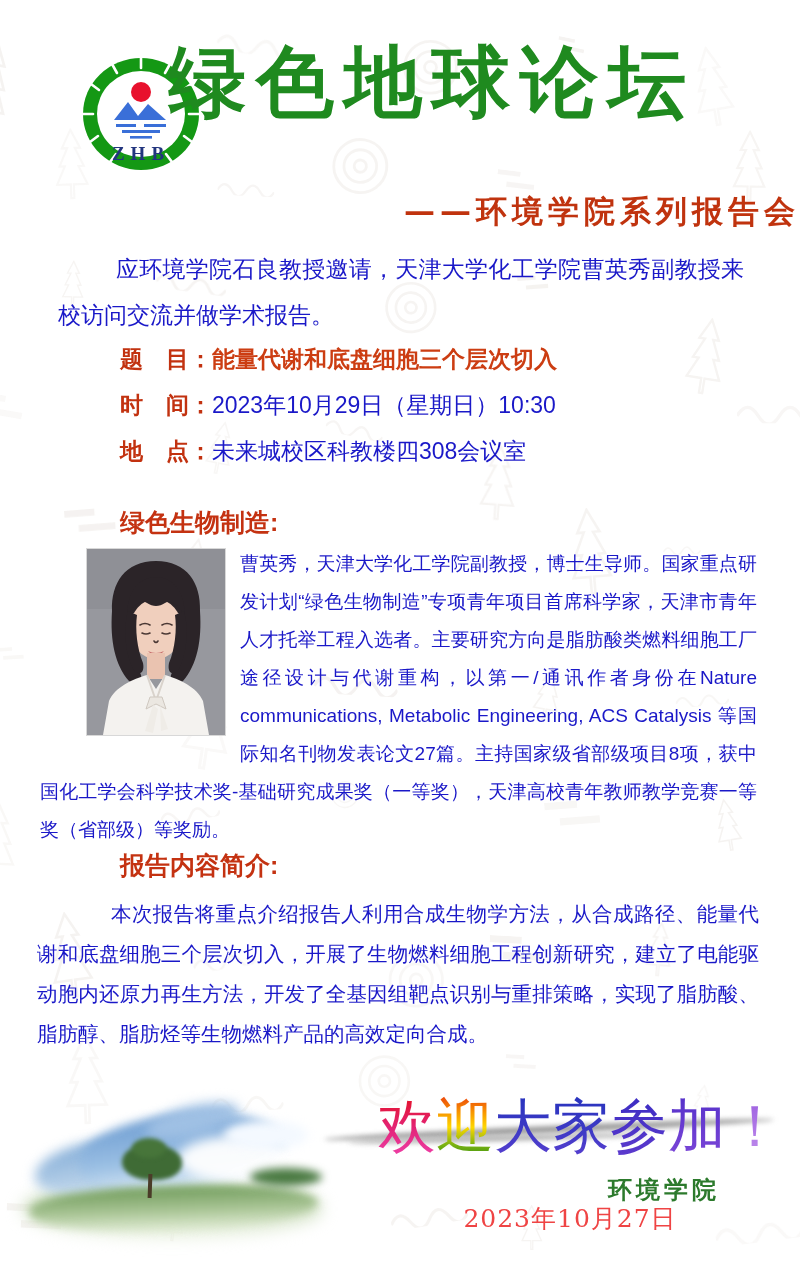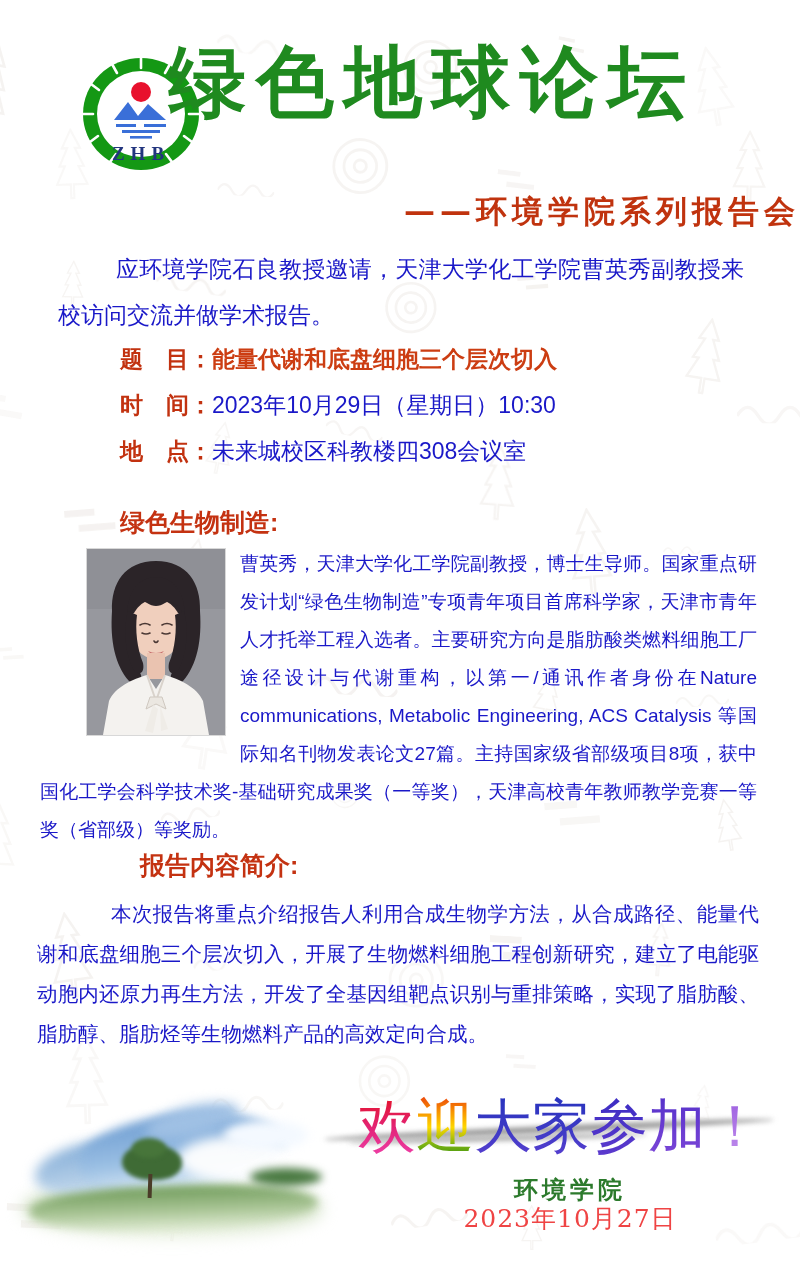--- a/index.html
+++ b/index.html
@@ -24,21 +24,21 @@
     font-size:23px;line-height:46px;color:#1a18c8;text-indent:58px;text-align:justify;}
   
   .info-list{position:absolute;left:120px;top:336px;width:640px;z-index:2;}
   .info-row{line-height:46px;font-size:23px;white-space:nowrap;}
   .info-label{color:#c23210;font-weight:700;}
   .info-topic{color:#cc3d12;font-weight:700;}
   .info-value{color:#1a18c8;}
   
   .sec-heading{position:absolute;margin:0;z-index:2;font-size:25px;font-weight:700;color:#c43211;}
   .speaker-heading{left:120px;top:506px;}
-  .content-heading{left:120px;top:849px;margin-left:20px;}
+  .content-heading{left:120px;top:849px;}
   
   .speaker-block{position:absolute;left:25px;top:545px;width:717px;z-index:2;margin-left:15px;}
   .speaker-photo{float:left;width:138px;height:186px;margin:4px 15px 6px 47px;
     box-shadow:0 0 0 1px #d8d8d8;}
   .speaker-photo svg{display:block;width:138px;height:186px;}
   .bio{margin:0;font-size:19px;line-height:38px;color:#1a18c8;text-align:justify;}
   
   .content-body{position:absolute;left:25px;top:882px;width:722px;margin:12px;z-index:2;
     font-size:20.5px;line-height:40px;color:#1a18c8;text-indent:74px;text-align:justify;}
   
@@ -61,41 +61,41 @@
   .treeline{left:222px;top:60px;width:72px;height:18px;border-radius:50%;
     background:#4a7a42;filter:blur(4px);}
   .tree-crown{left:94px;top:36px;width:60px;height:36px;border-radius:55% 60% 50% 55%;
     background:#3f6b35;filter:blur(2px);}
   .tree-crown-2{left:104px;top:30px;width:34px;height:20px;border-radius:50%;
     background:#47753a;filter:blur(2px);}
   .tree-trunk{left:120px;top:66px;width:4px;height:24px;background:#4a3c28;filter:blur(.5px);transform:rotate(2deg);}
   
   .welcome{position:absolute;left:338px;top:1086px;width:446px;height:80px;z-index:2;
     font-family:"DejaVu Serif","Liberation Serif",serif;font-size:58px;line-height:80px;
-    white-space:nowrap;text-align:center;}
+    white-space:nowrap;text-align:right;}
   .swoosh{position:absolute;left:-14px;top:40px;width:450px;height:7px;background:#9a9a9a;
     border-radius:50%;filter:blur(2.5px);transform:rotate(-2.5deg);z-index:0;}
   .swoosh2{position:absolute;left:10px;top:50px;width:300px;height:5px;background:#ababab;
     border-radius:50%;filter:blur(2.5px);transform:rotate(-1.5deg);z-index:0;}
   #welcome-chars{position:relative;z-index:1;}
   .wch{-webkit-background-clip:text;background-clip:text;color:transparent;}
   .tone-pink{background-image:linear-gradient(180deg,#e40f1d 0%,#e3257a 55%,#ef43ad 100%);
     -webkit-background-clip:text;background-clip:text;}
   .tone-rainbow{background-image:linear-gradient(180deg,#e83010 0%,#f89700 30%,#fed700 52%,#7ab212 78%,#2f8a10 100%);
     -webkit-background-clip:text;background-clip:text;}
   .tone-blue{background-image:linear-gradient(180deg,#2633bd 0%,#3f3ac6 60%,#5a3fd0 100%);
     -webkit-background-clip:text;background-clip:text;}
   .tone-indigo{background-image:linear-gradient(180deg,#3a2cc2 0%,#5e3bce 100%);
     -webkit-background-clip:text;background-clip:text;}
   .tone-purple{background-image:linear-gradient(180deg,#5330c9 0%,#7d47d8 100%);
     -webkit-background-clip:text;background-clip:text;}
   .tone-violet{background-image:linear-gradient(180deg,#9a5cdf 0%,#c18fec 100%);
     -webkit-background-clip:text;background-clip:text;}
   
-  .org{position:absolute;left:420px;top:1174px;width:300px;z-index:2;text-align:center;
+  .org{position:absolute;left:420px;top:1174px;width:300px;z-index:2;text-align:right;
     font-family:"DejaVu Serif","Liberation Serif",serif;font-size:24px;font-weight:600;color:#2c7a2c;letter-spacing:4px;}
   .date{position:absolute;left:420px;top:1202px;width:300px;z-index:2;text-align:center;
     font-family:"DejaVu Serif","Liberation Serif",serif;font-size:25px;color:#ef4444;letter-spacing:1px;}
 </style>
 </head>
 <body>
 
 <div class="poster">
 
   <svg class="bg-pattern" viewBox="0 0 800 1266" aria-hidden="true">

